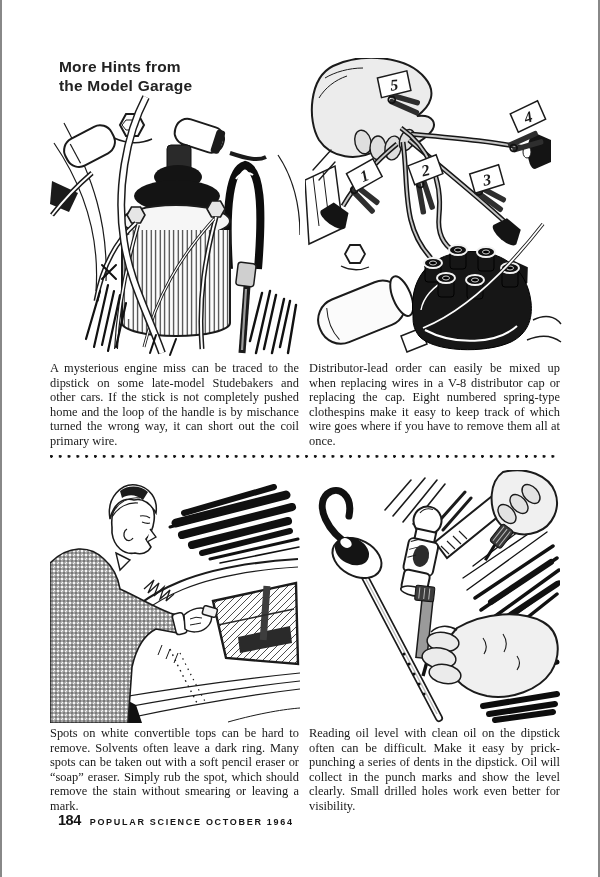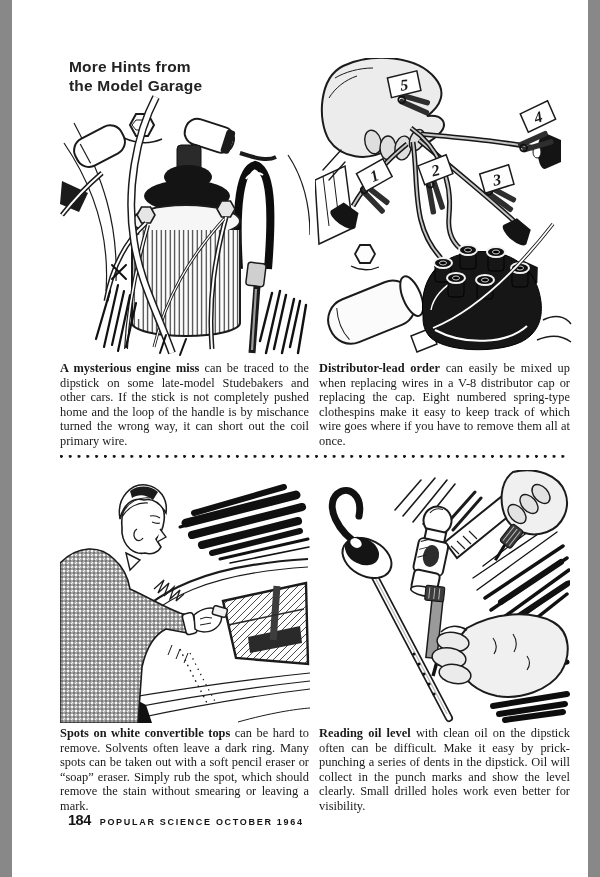--- a/index.html
+++ b/index.html
@@ -1,21 +1,21 @@
 <!DOCTYPE html>
 <html><head>
 <meta charset="utf-8">
 <style>
   html,body{margin:0;padding:0;background:#888;}
-  .page{position:relative;width:552px;height:877px;background:#ffffff;overflow:hidden;
-        font-family:"Liberation Serif",serif;color:#1b1b1b;margin:0 auto;padding-left:24px;}
+  .page{position:relative;width:596px;height:877px;background:#ffffff;overflow:hidden;
+        font-family:"Liberation Serif",serif;color:#1b1b1b;margin:0 auto;}
   .hdr{position:absolute;left:57px;top:58px;font:700 15.5px/1.22 "Liberation Sans",sans-serif;
        color:#222;letter-spacing:.2px;white-space:pre-line;}
   .caption{position:absolute;margin:0;font-size:12.4px;line-height:14.55px;text-align:justify;color:#191919;}
-  .caption b{font-weight:700;}
+  .caption b{font-weight:400;}
   #cap1{left:48px;top:361px;width:249px;}
   #cap2{left:307px;top:361px;width:251px;}
   #cap3{left:48px;top:726px;width:249px;}
   #cap4{left:307px;top:726px;width:251px;}
   .illus{position:absolute;margin:0;}
   #fig1{left:48px;top:95px;width:250px;height:263px;}
   #fig2{left:303px;top:58px;width:257px;height:301px;}
   #fig3{left:48px;top:467px;width:250px;height:256px;}
   #fig4{left:305px;top:470px;width:253px;height:253px;}
   .illus svg{display:block;width:100%;height:100%;}

